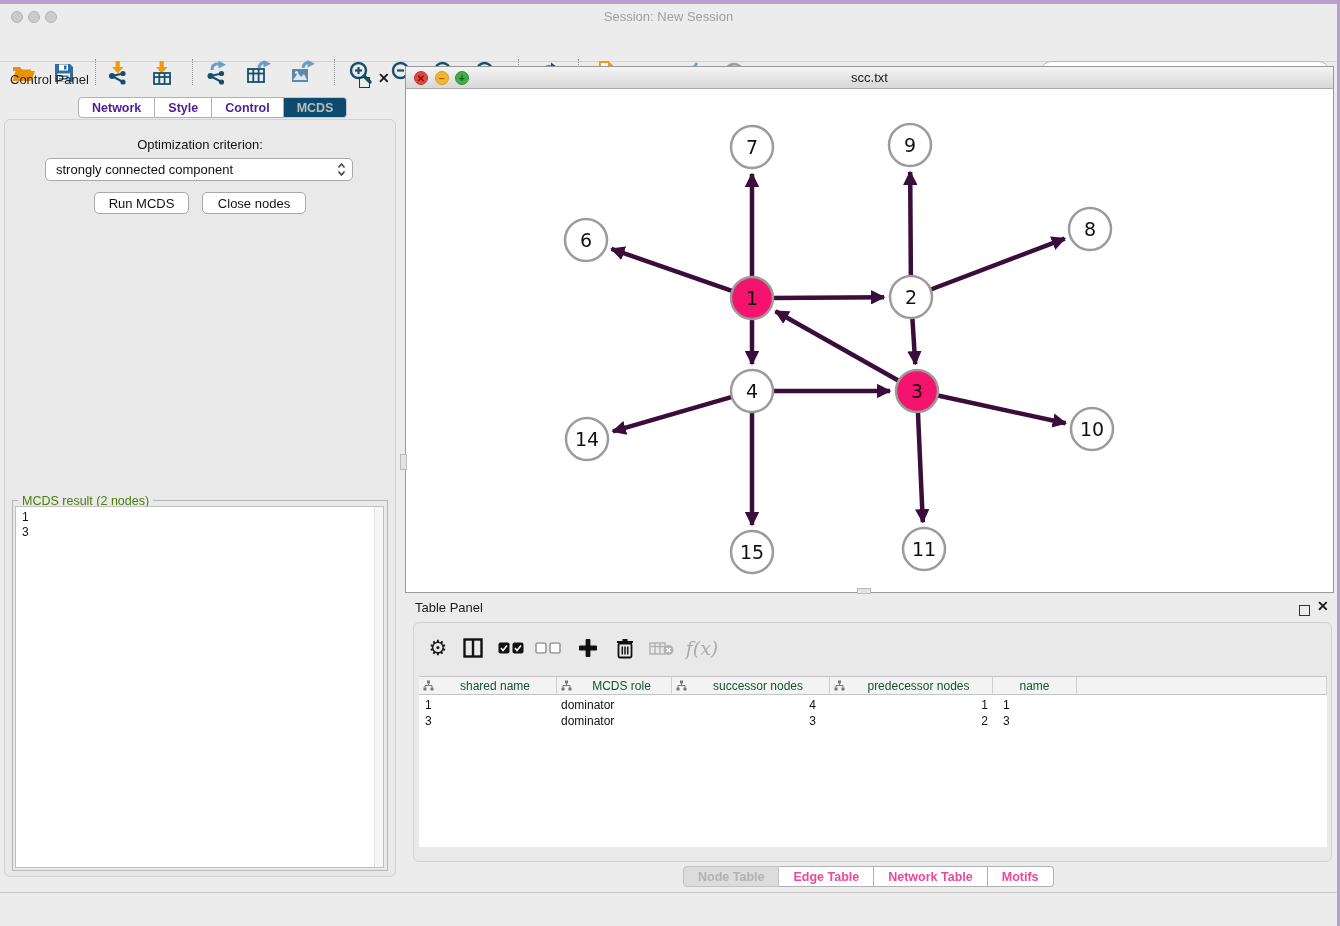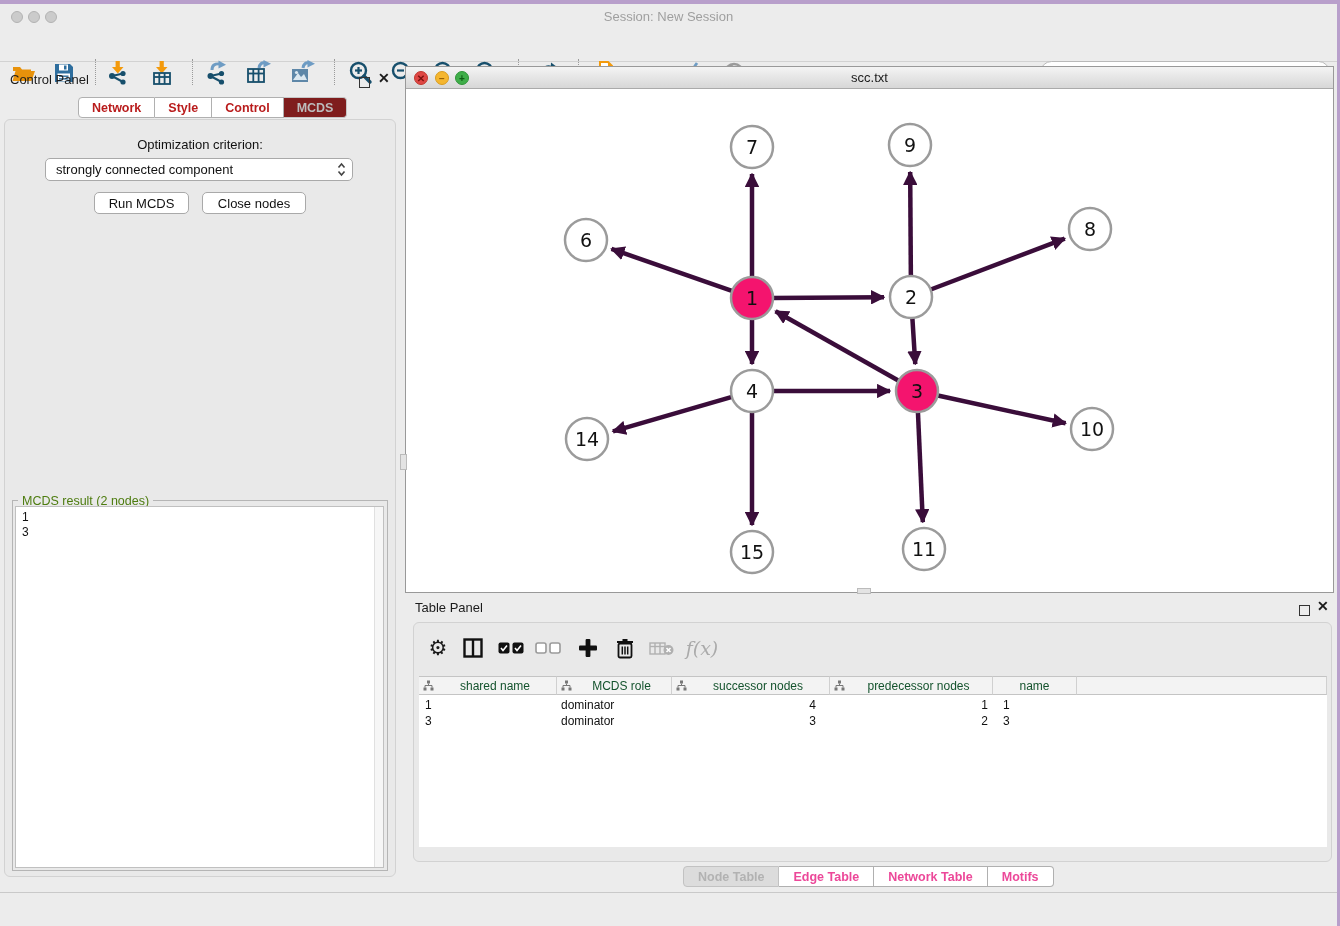--- a/index.html
+++ b/index.html
@@ -18,23 +18,23 @@
   .tbtn{position:absolute;top:31px;width:28px;height:28px;display:flex;align-items:center;justify-content:center;}
   .tsep{position:absolute;top:31px;height:26px;width:0;border-left:1px dotted #9a9a9a;}
   .searchbox{position:absolute;left:1040px;top:33px;width:290px;height:23px;background:#fff;border:1px solid #b9b9b9;border-radius:12px;box-sizing:border-box;display:flex;align-items:center;padding-left:6px;}
   .searchbox input{border:none;outline:none;flex:1;font-size:12px;background:transparent;font-family:"Liberation Sans",sans-serif;}
 
   
   .cp-header-title{position:absolute;left:10px;top:72px;font-size:13px;color:#1c1c1c;}
   .panel-float{width:11px;height:11px;border:1.6px solid #333;box-sizing:border-box;display:inline-block;}
   .panel-close{font-size:14px;font-weight:bold;color:#1a1a1a;line-height:11px;}
   .cp-tabs{position:absolute;left:78px;top:97px;height:21px;display:flex;}
-  .cp-tab{height:21px;line-height:21px;padding:0 13px;background:#fff;border:1px solid #b0b0b0;border-left:none;font-size:12.5px;font-weight:600;color:#b91c1c;box-sizing:border-box;}
+  .cp-tab{height:21px;line-height:21px;padding:0 13px;background:#fff;border:1px solid #b0b0b0;border-left:none;font-size:12.5px;font-weight:600;color:#4c1d95;box-sizing:border-box;}
   .cp-tab:first-child{border-left:1px solid #b0b0b0;border-radius:4px 0 0 4px;}
-  .cp-tab.active{background:#7f1d1d;color:#bcbcbc;border-radius:0 4px 4px 0;border-color:#c6c6c6;}
+  .cp-tab.active{background:#0c4a6e;color:#bcbcbc;border-radius:0 4px 4px 0;border-color:#c6c6c6;}
   .cp-body{position:absolute;left:4px;top:119px;width:392px;height:758px;background:#e9e9e9;border:1px solid #d2d2d2;border-radius:6px;box-sizing:border-box;}
   .opt-label{position:absolute;left:0;top:137px;width:400px;text-align:center;font-size:13px;color:#111;}
   .combo{position:absolute;left:45px;top:158px;width:308px;height:23px;background:#fff;border:1px solid #a9a9a9;border-radius:5px;box-sizing:border-box;display:flex;align-items:center;padding:0 6px 0 10px;font-size:13px;color:#111;}
   .combo .spacer{flex:1;}
   .btn{position:absolute;height:22px;background:#fff;border:1px solid #a9a9a9;border-radius:5px;box-sizing:border-box;font-size:13px;color:#111;display:flex;align-items:center;justify-content:center;}
   .groupbox{position:absolute;left:12px;top:500px;width:376px;height:371px;border:1px solid #b5b5b5;box-sizing:border-box;}
   .groupbox-label{position:absolute;left:18px;top:494px;background:#e9e9e9;padding:0 4px;font-size:12.5px;color:#4d7c0f;}
   .result-area{position:absolute;left:15px;top:506px;width:369px;height:362px;background:#fff;border:1px solid #c0c0c0;box-sizing:border-box;font-size:12px;color:#111;padding:3px 0 0 6px;line-height:15px;}
   .result-scroll{position:absolute;left:374px;top:507px;width:9px;height:360px;background:#f6f6f6;border-left:1px solid #e0e0e0;box-sizing:border-box;}
 

